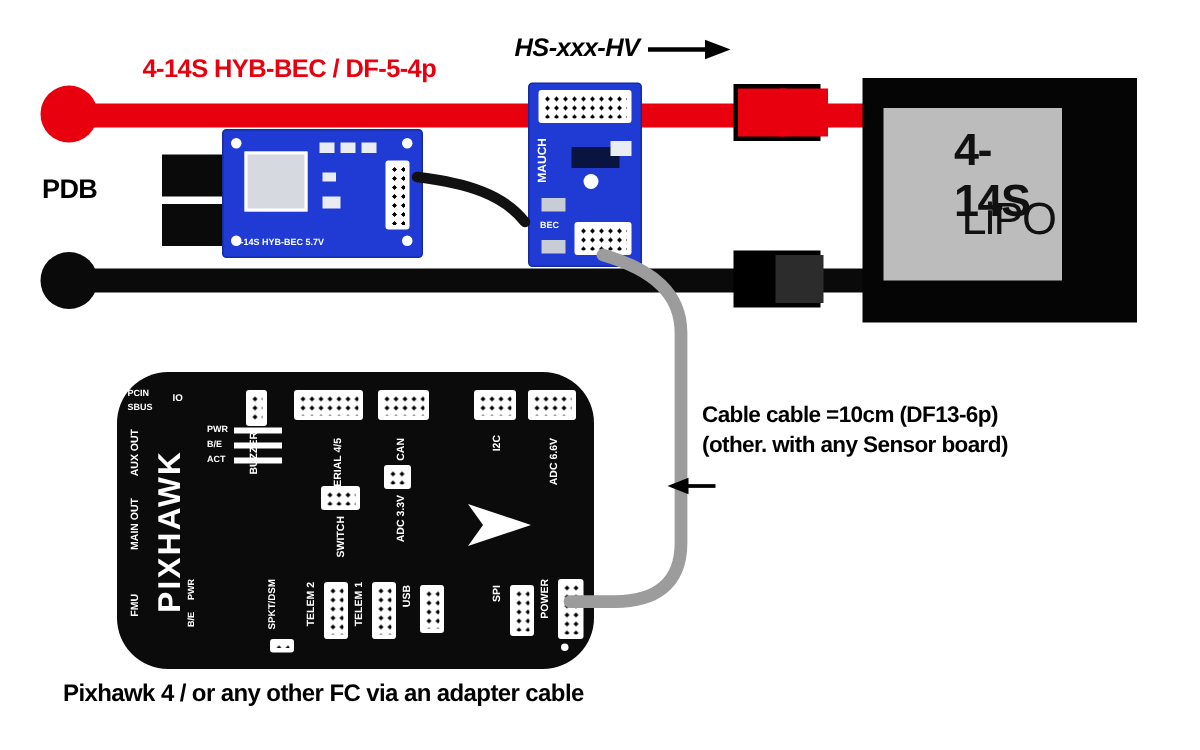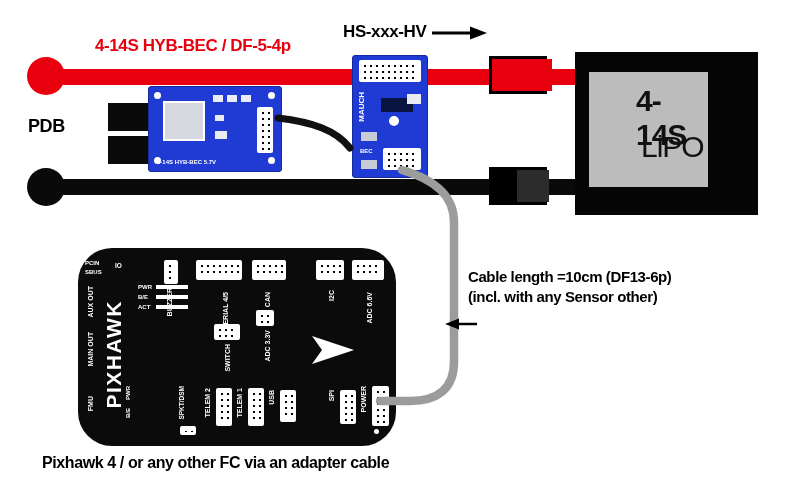--- a/index.html
+++ b/index.html
@@ -187,18 +187,18 @@
 
     <g>
       <line x1="477" y1="324" x2="457" y2="324" stroke="#000" stroke-width="2.5"></line>
       <polygon points="459,318.5 459,329.5 445,324" fill="#000"></polygon>
     </g>
 
     <polygon points="312,336 354,350 312,364 322,350" fill="#ffffff"></polygon>
   </svg>
 
   <div class="lbl red" style="left:95px;top:36px;font-size:17px;">4-14S HYB-BEC / DF-5-4p</div>
-  <div class="lbl" style="left:343px;top:22px;font-size:17px;">HS-xxx-HV</div>
+  <div class="lbl" style="left:343px;top:22px;font-size:17px;font-style:italic;">HS-xxx-HV</div>
   <div class="lbl" style="left:28px;top:116px;font-size:18px;">PDB</div>
-  <div class="lbl" style="left:468px;top:268px;font-size:15px;">Cable length =10cm (DF13-6p)</div>
-  <div class="lbl" style="left:468px;top:288px;font-size:15px;">(incl. with any Sensor other)</div>
+  <div class="lbl" style="left:468px;top:268px;font-size:15px;">Cable cable =10cm (DF13-6p)</div>
+  <div class="lbl" style="left:468px;top:288px;font-size:15px;">(other. with any Sensor board)</div>
   <div class="lbl" style="left:42px;top:454px;font-size:16px;">Pixhawk 4 / or any other FC via an adapter cable</div>
 </div>
 
 </body></html>

